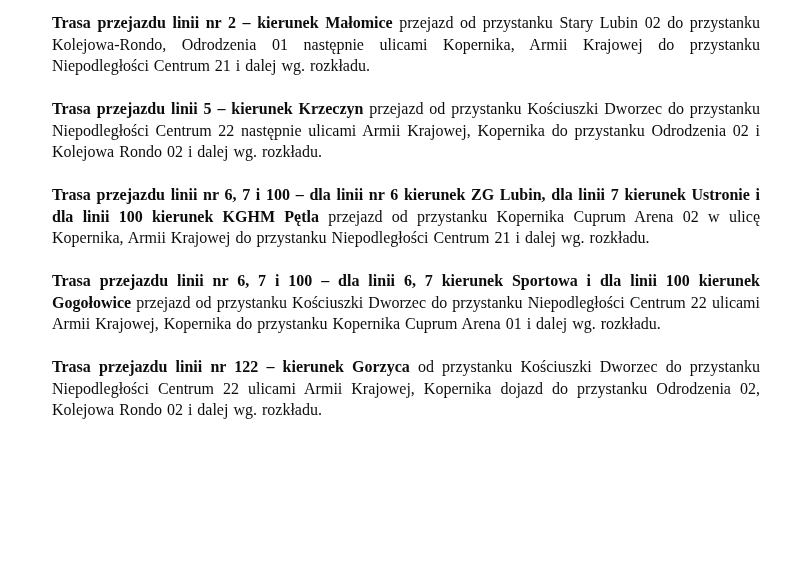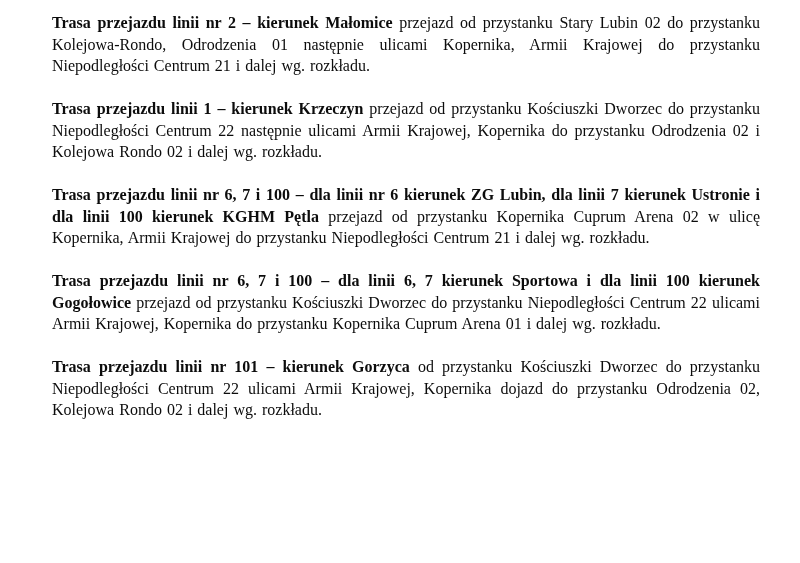--- a/index.html
+++ b/index.html
@@ -39,32 +39,32 @@
 </head>
 <body>
 
 <div class="page">
   <p class="route">
     <b>Trasa przejazdu linii nr 2 – kierunek Małomice</b>
     <span>przejazd od przystanku Stary Lubin 02 do przystanku Kolejowa-Rondo, Odrodzenia 01 następnie ulicami Kopernika, Armii Krajowej do przystanku Niepodległości Centrum 21 i dalej wg. rozkładu.</span>
   </p>
 
   <p class="route">
-    <b>Trasa przejazdu linii 1 – kierunek Krzeczyn</b>
+    <b>Trasa przejazdu linii 5 – kierunek Krzeczyn</b>
     <span>przejazd od przystanku Kościuszki Dworzec do przystanku Niepodległości Centrum 22 następnie ulicami Armii Krajowej, Kopernika do przystanku Odrodzenia 02 i Kolejowa Rondo 02 i dalej wg. rozkładu.</span>
   </p>
 
   <p class="route">
     <b>Trasa przejazdu linii nr 6, 7 i 100 – dla linii nr 6 kierunek ZG Lubin, dla linii 7 kierunek Ustronie i dla linii 100 kierunek KGHM Pętla</b>
     <span>przejazd od przystanku Kopernika Cuprum Arena 02 w ulicę Kopernika, Armii Krajowej do przystanku Niepodległości Centrum 21 i dalej wg. rozkładu.</span>
   </p>
 
   <p class="route">
     <b>Trasa przejazdu linii nr 6, 7 i 100 – dla linii 6, 7 kierunek Sportowa i dla linii 100 kierunek Gogołowice</b>
     <span>przejazd od przystanku Kościuszki Dworzec do przystanku Niepodległości Centrum 22 ulicami Armii Krajowej, Kopernika do przystanku Kopernika Cuprum Arena 01 i dalej wg. rozkładu.</span>
   </p>
 
 
   <p class="route">
-    <b>Trasa przejazdu linii nr 101 – kierunek Gorzyca</b>
+    <b>Trasa przejazdu linii nr 122 – kierunek Gorzyca</b>
     <span>od przystanku Kościuszki Dworzec do przystanku Niepodległości Centrum 22 ulicami Armii Krajowej, Kopernika dojazd do przystanku Odrodzenia 02, Kolejowa Rondo 02 i dalej wg. rozkładu.</span>
   </p>
 </div>
 
 </body></html>

